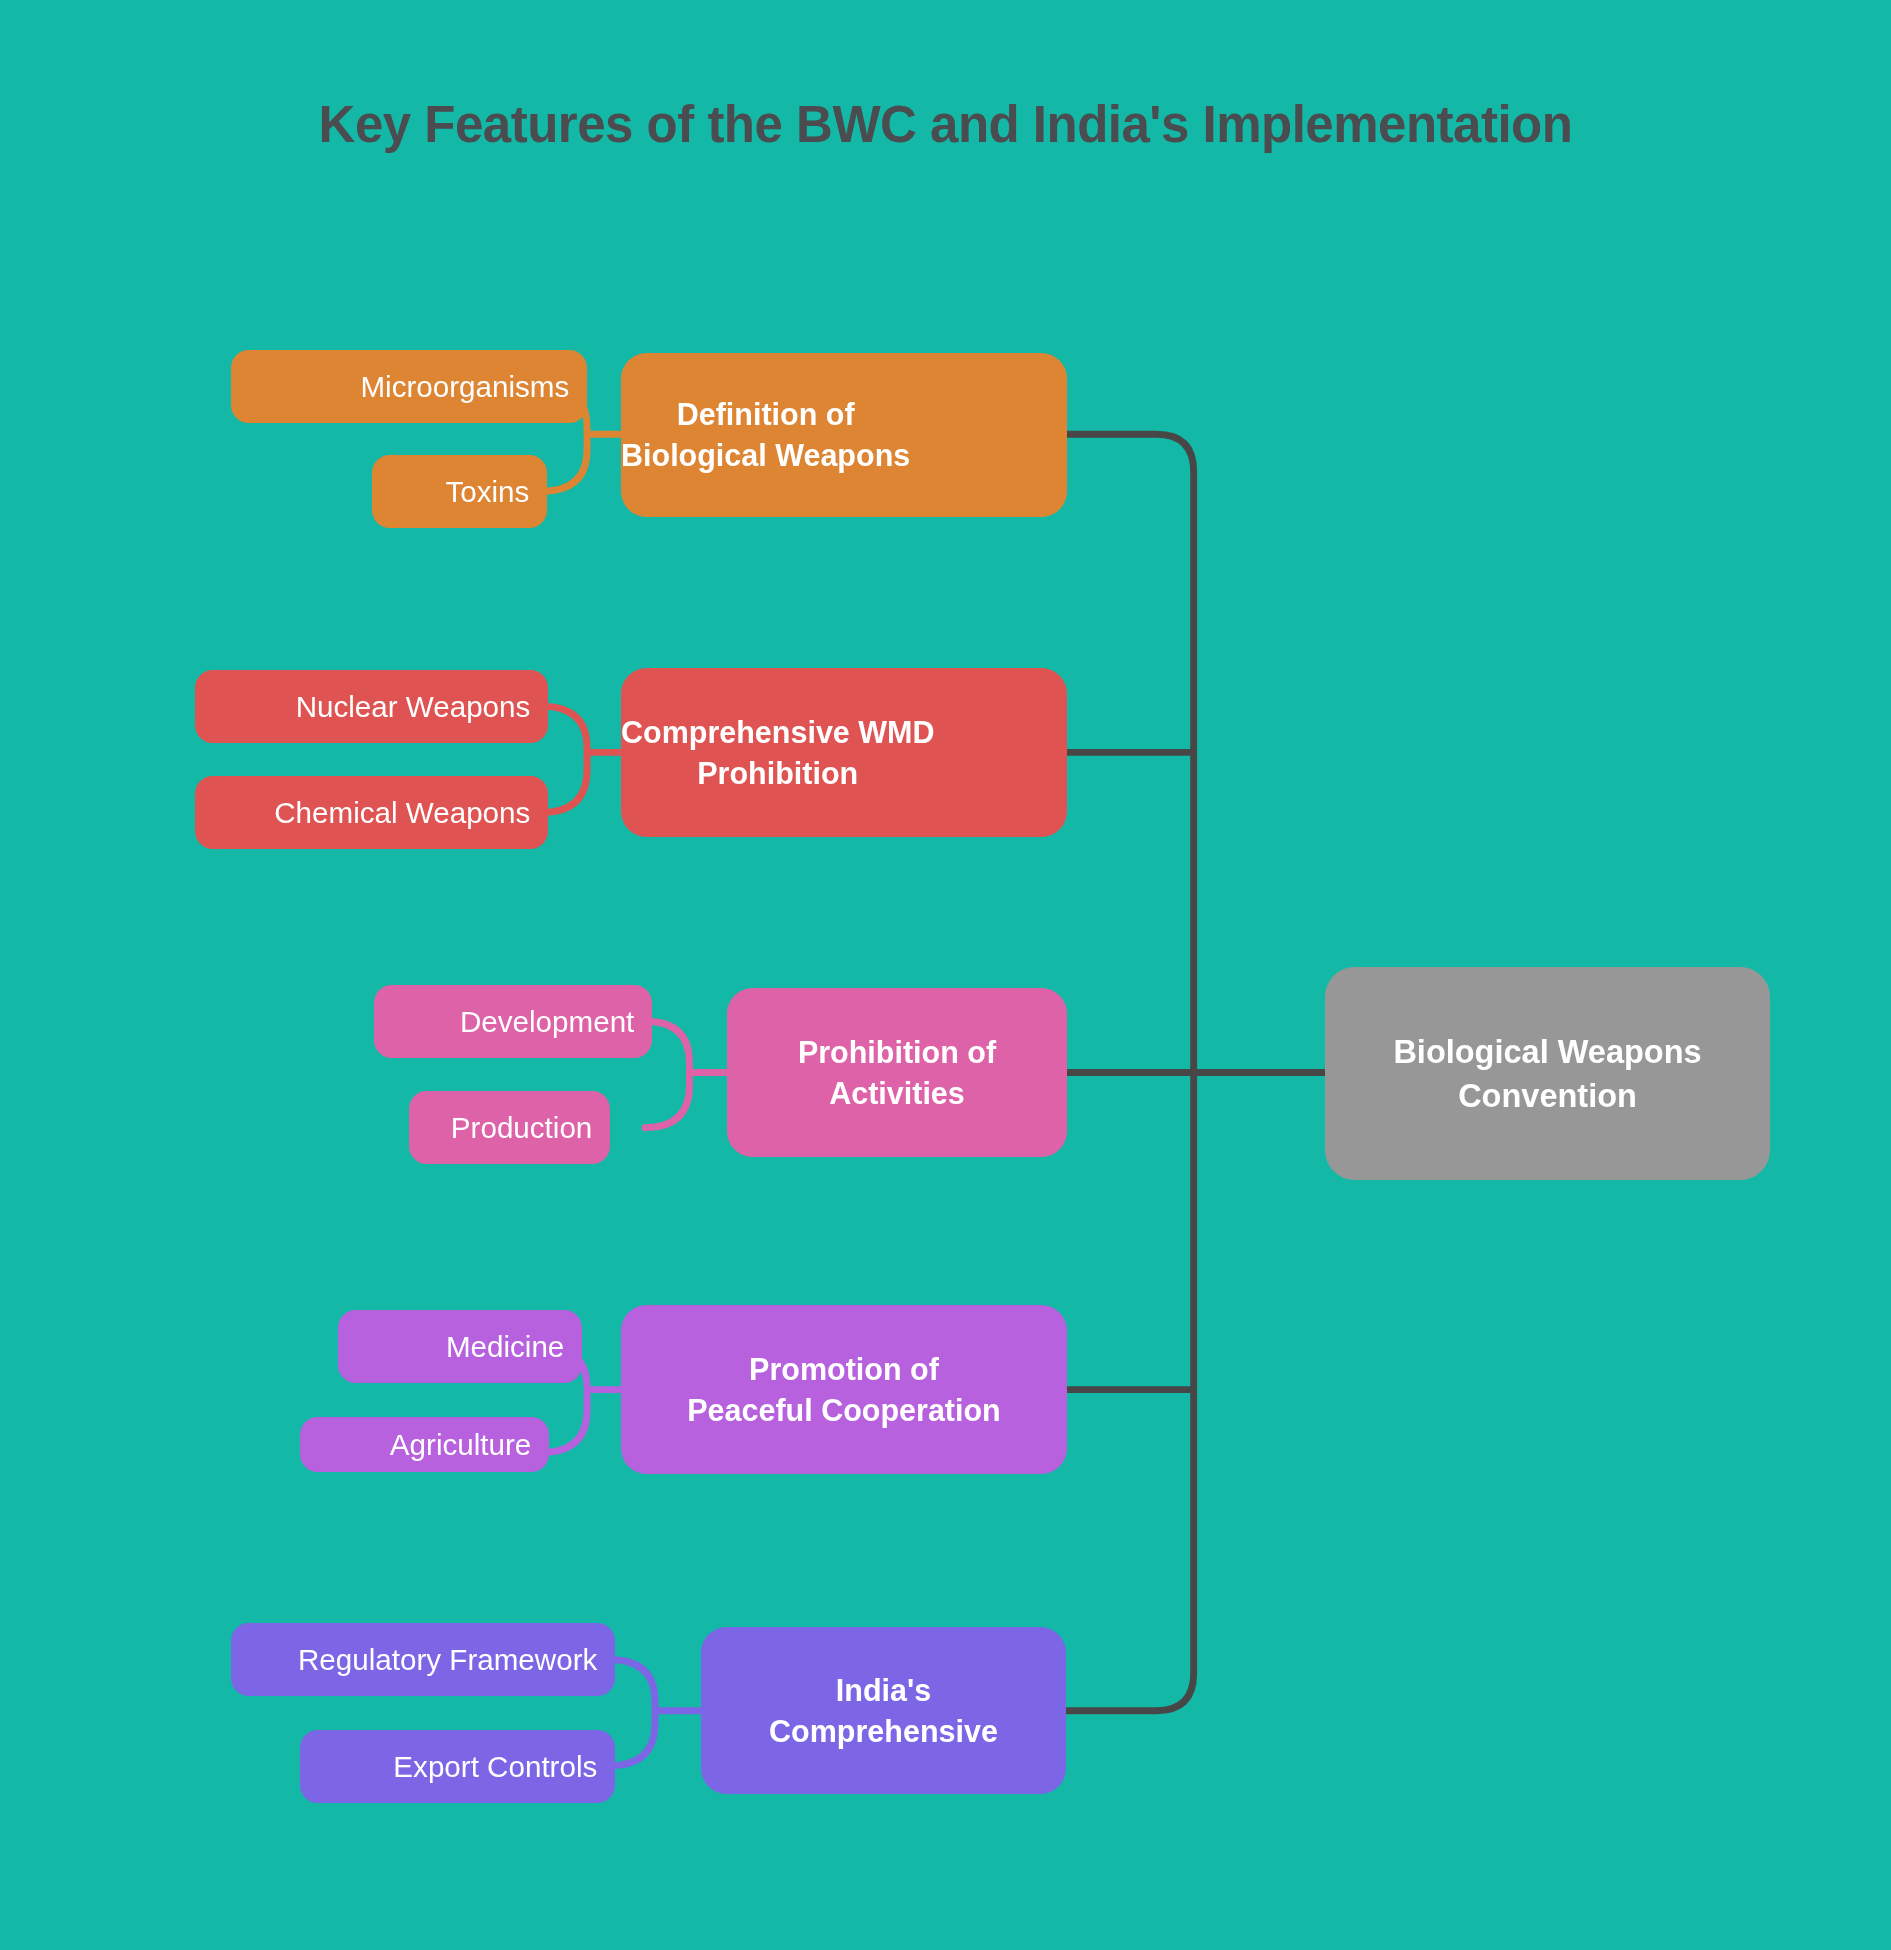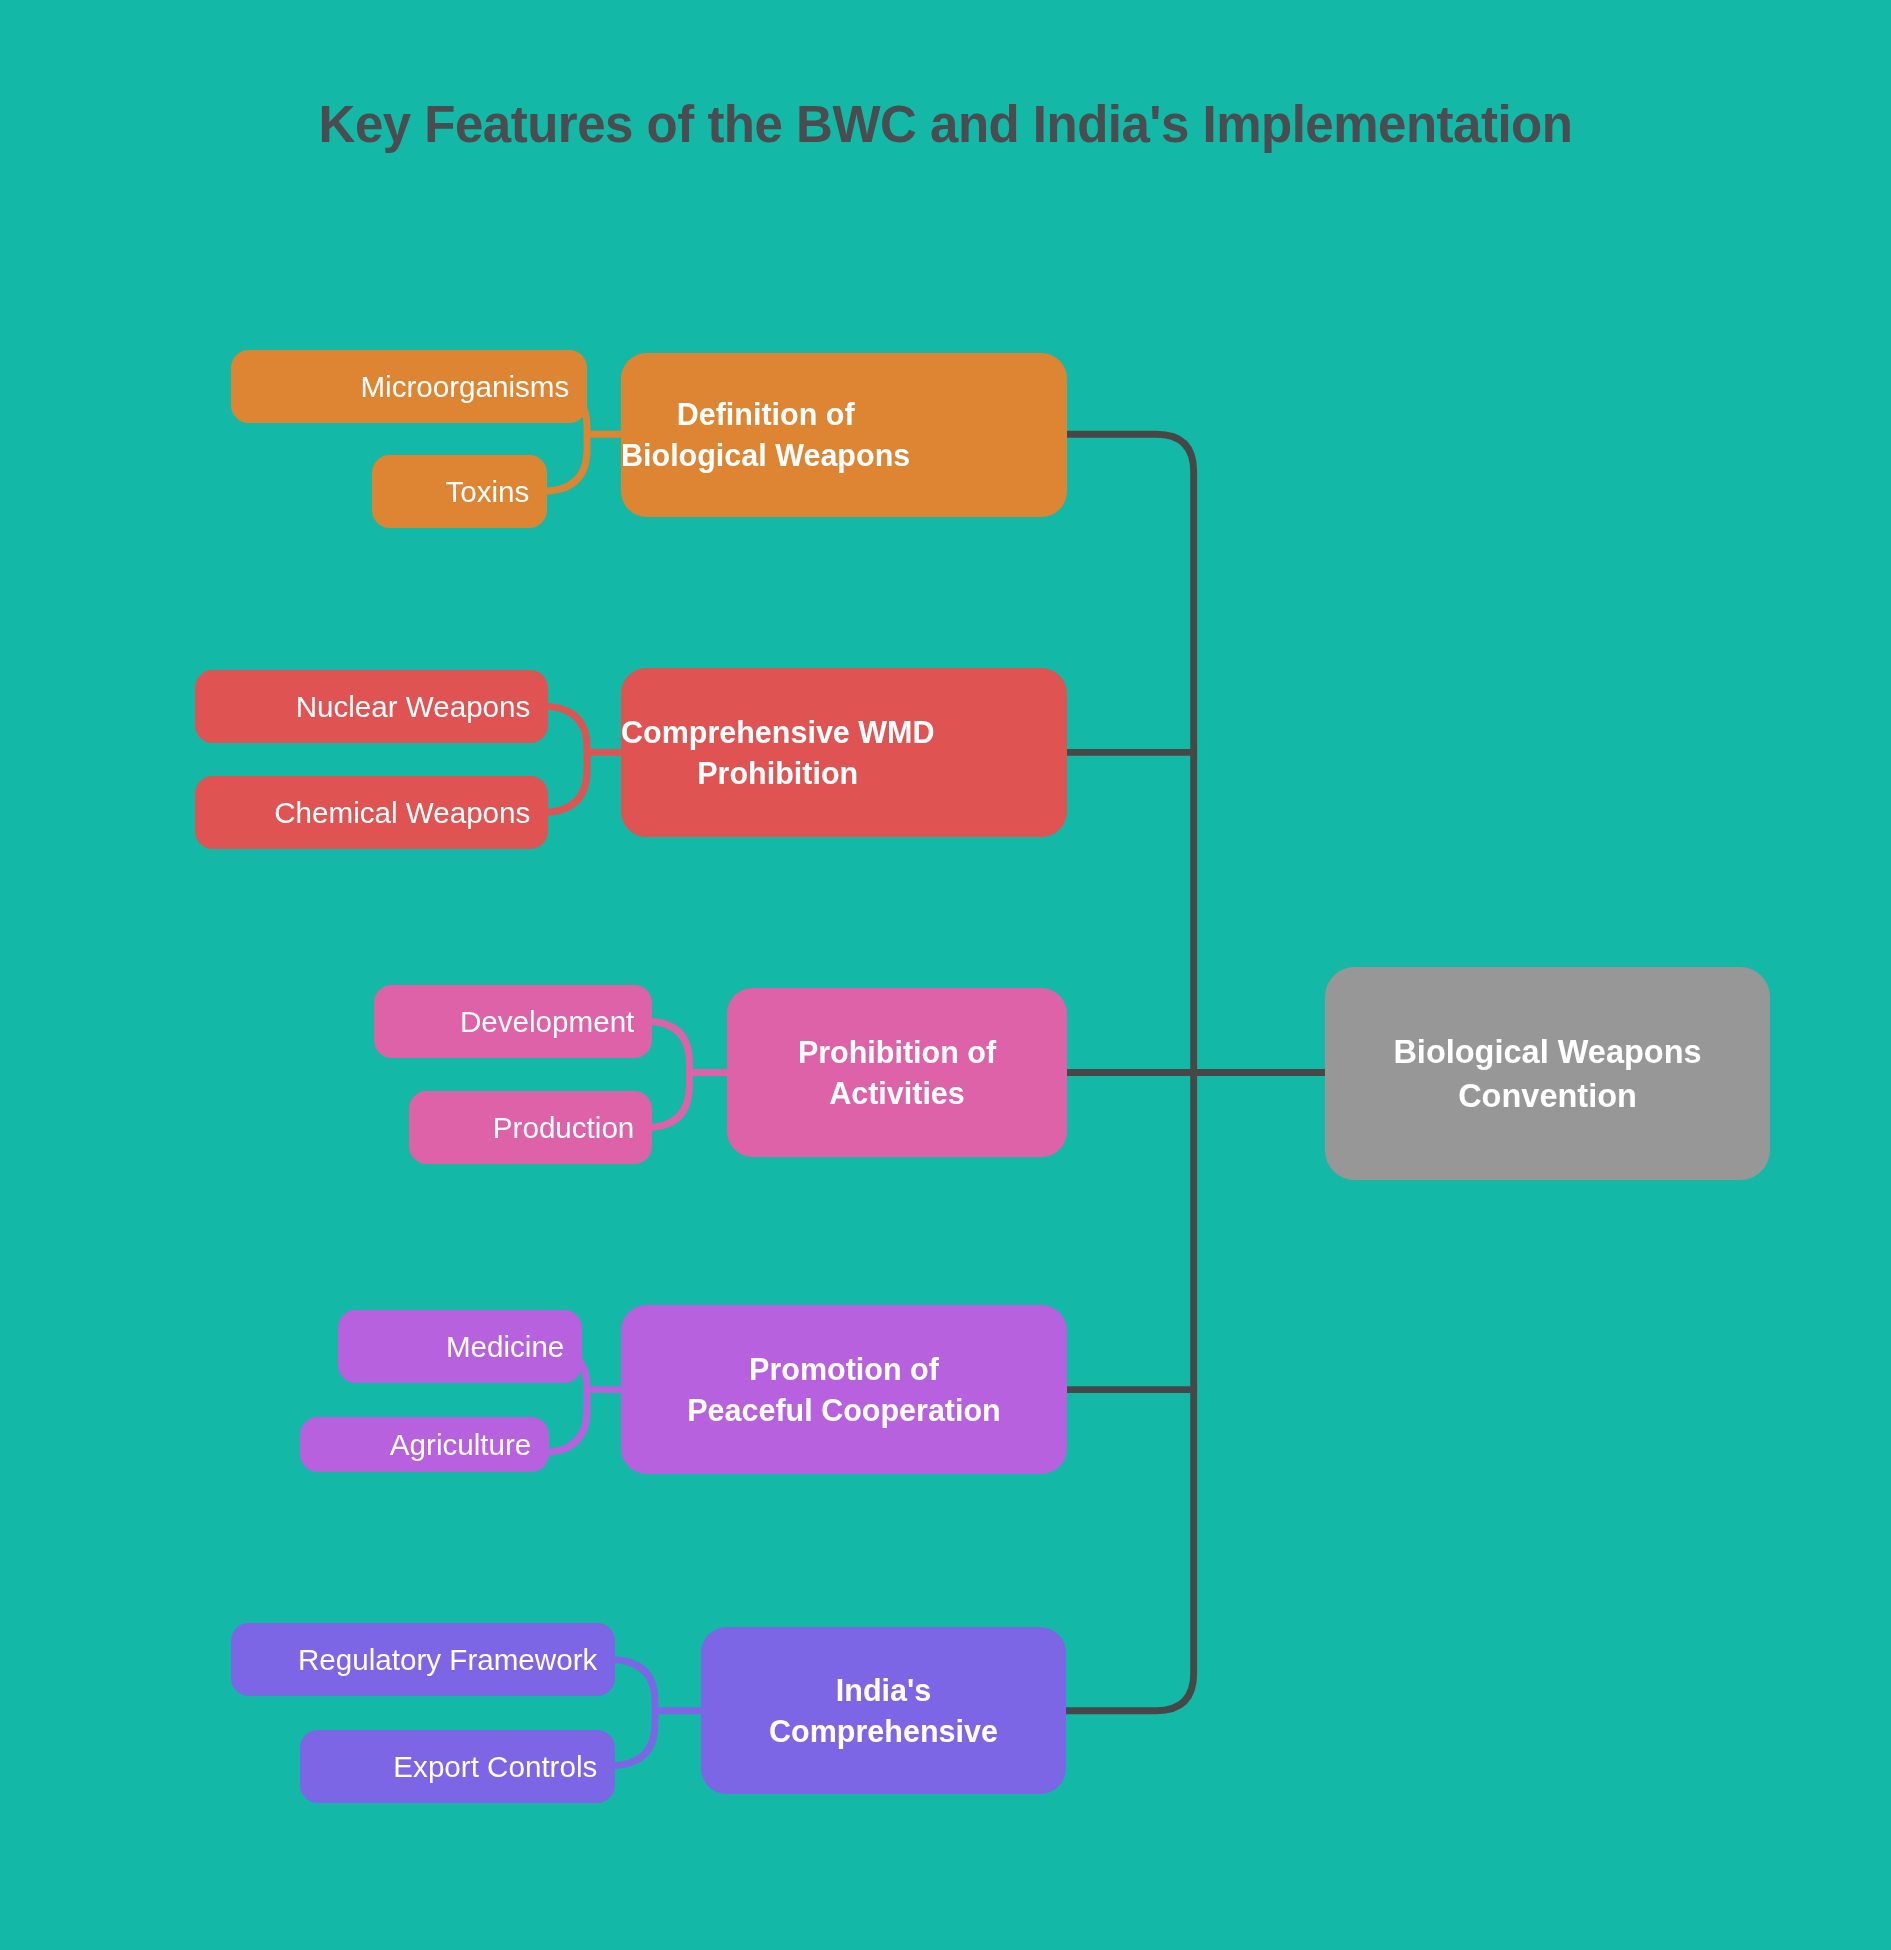--- a/index.html
+++ b/index.html
@@ -124,21 +124,21 @@
   <div class="node main anchor-right branch-1" style="left: 621px; top: 668px; width: 446px; height: 169px; --c: #DF5452;">
     <div class="lines">
       <div>Comprehensive WMD</div>
       <div>Prohibition</div>
     </div>
   </div>
 
   <div class="node sub branch-2" style="left: 374px; top: 985px; width: 278px; height: 73px; --c: #DE62A7;">
     <span>Development</span>
   </div>
-  <div class="node sub branch-2" style="left: 409px; top: 1091px; width: 243px; height: 73px; --c: #DE62A7;">
+  <div class="node sub branch-2" style="left: 409px; top: 1091px; width: 201px; height: 73px; --c: #DE62A7;">
     <span>Production</span>
   </div>
   <div class="node main branch-2" style="left: 727px; top: 988px; width: 340px; height: 169px; --c: #DE62A7;">
     <div class="lines">
       <div>Prohibition of</div>
       <div>Activities</div>
     </div>
   </div>
 
   <div class="node sub branch-3" style="left: 338px; top: 1310px; width: 244px; height: 73px; --c: #B761DF;">

